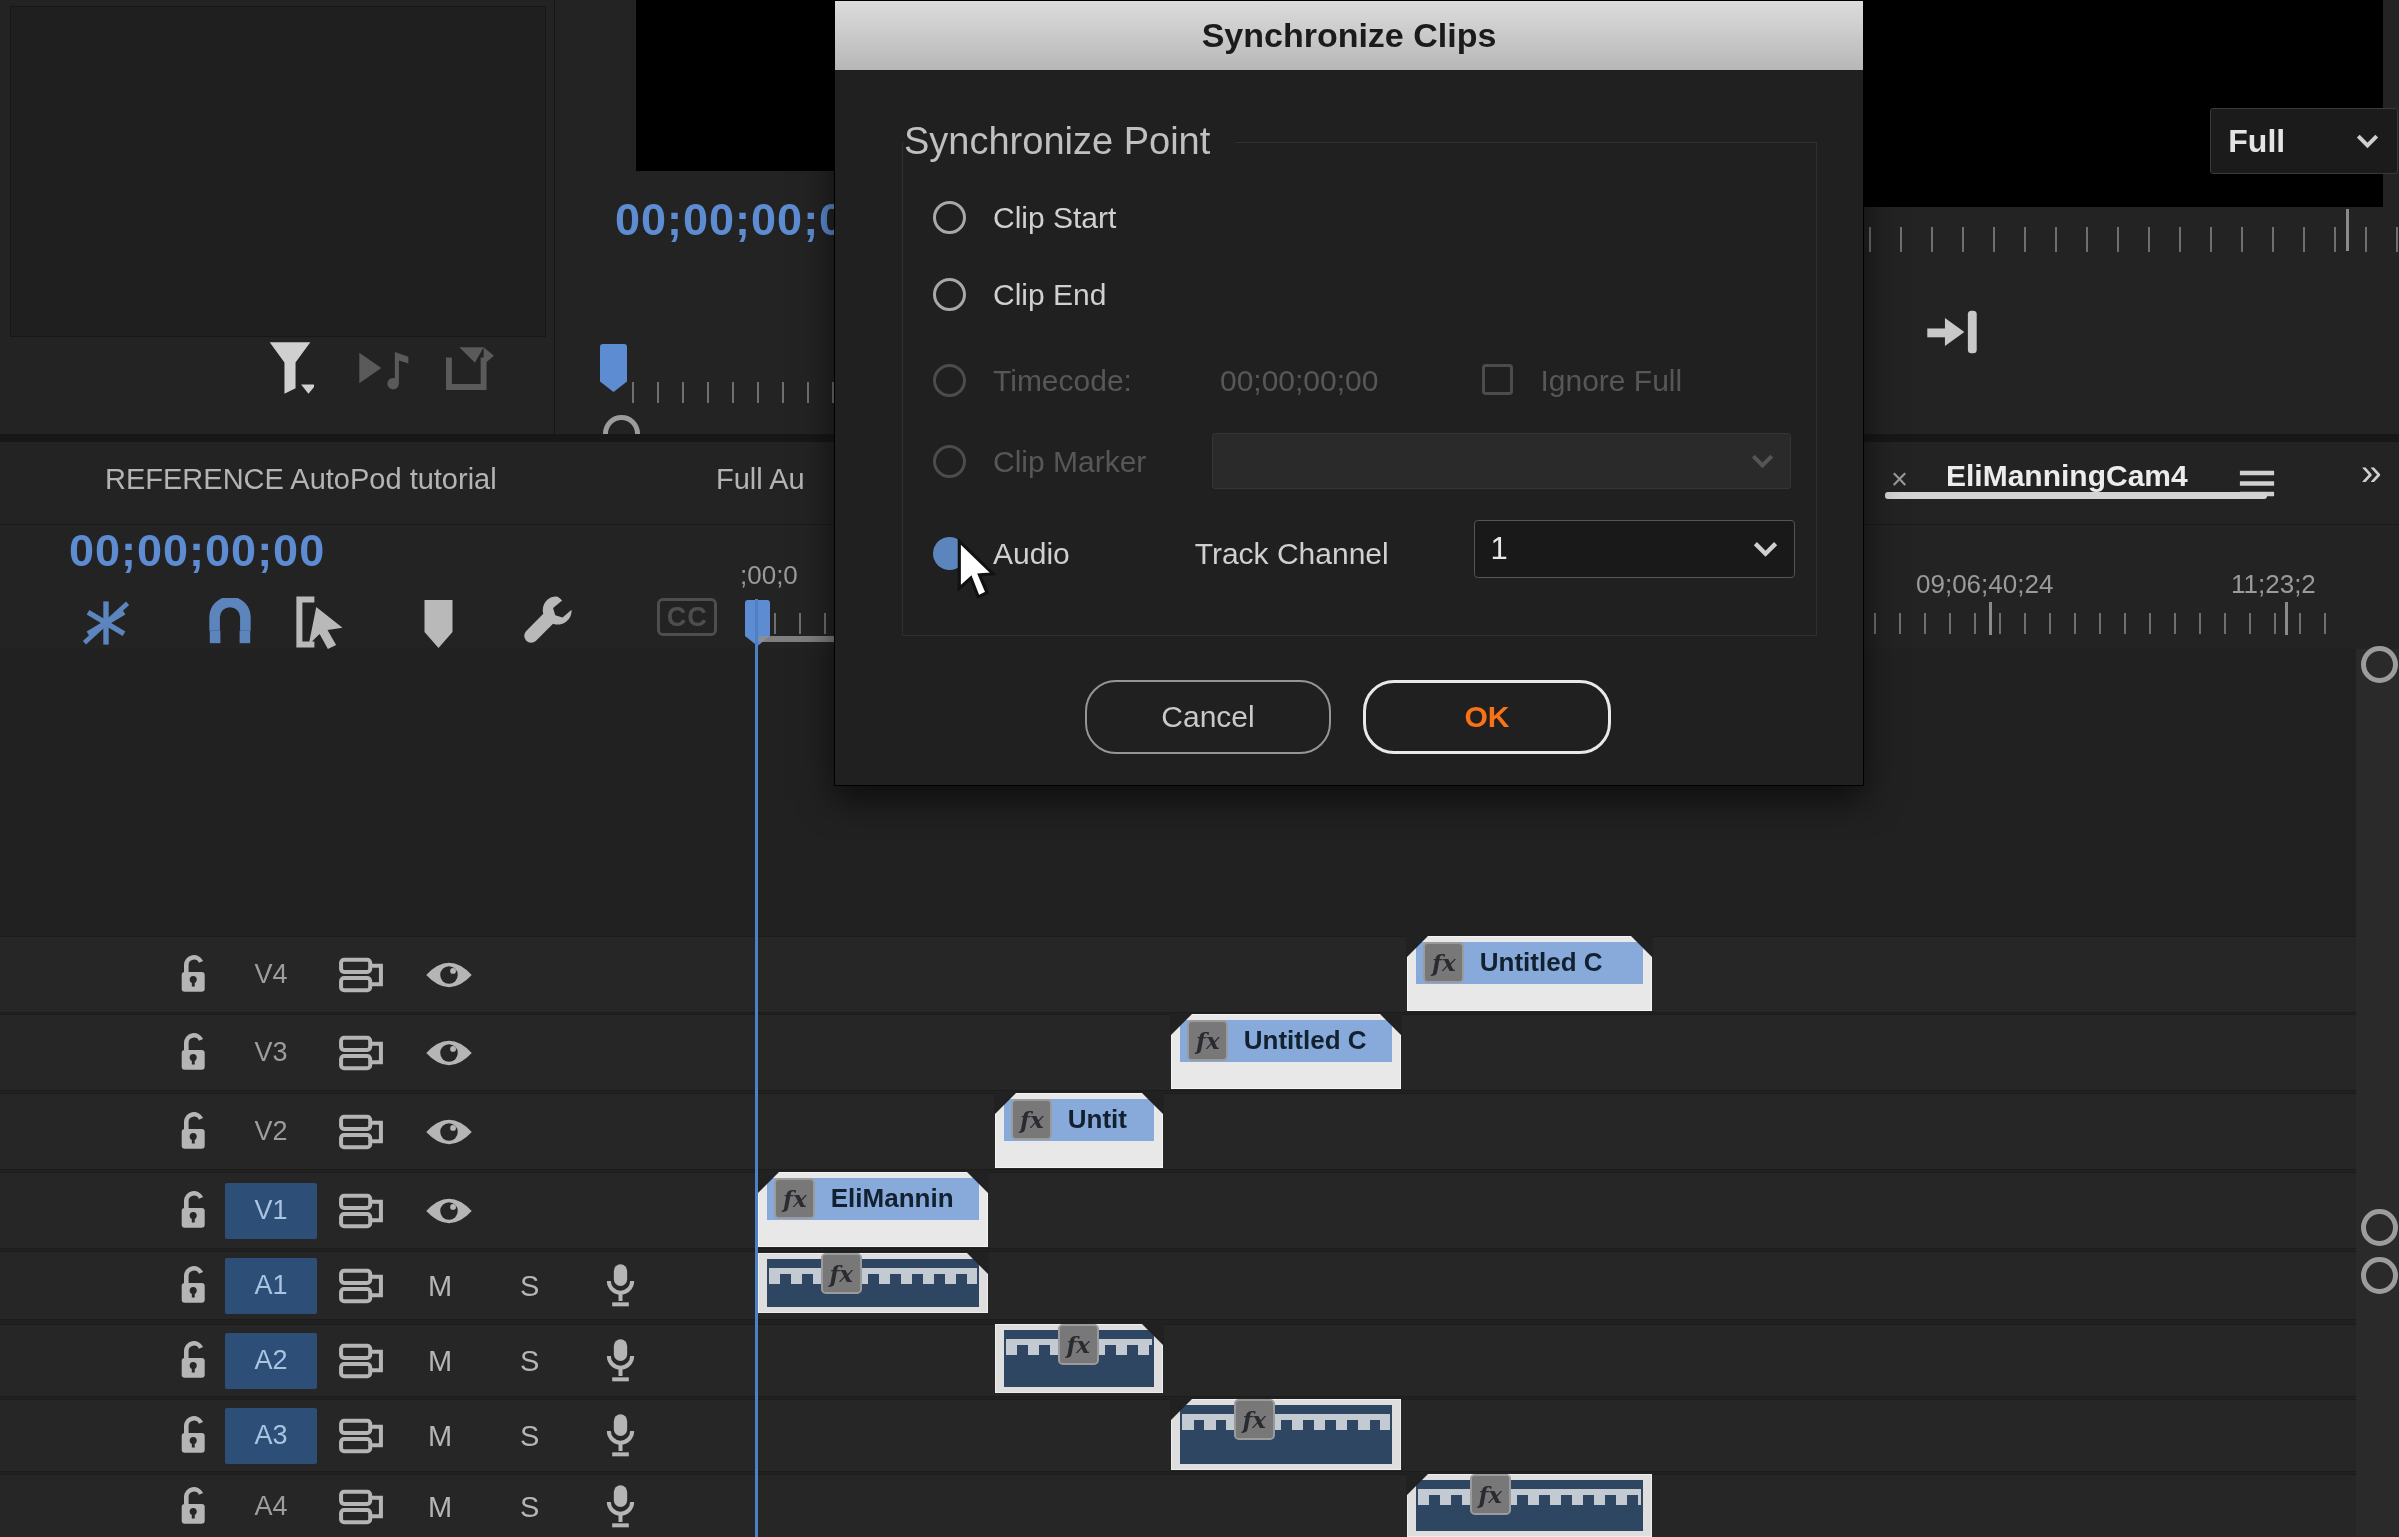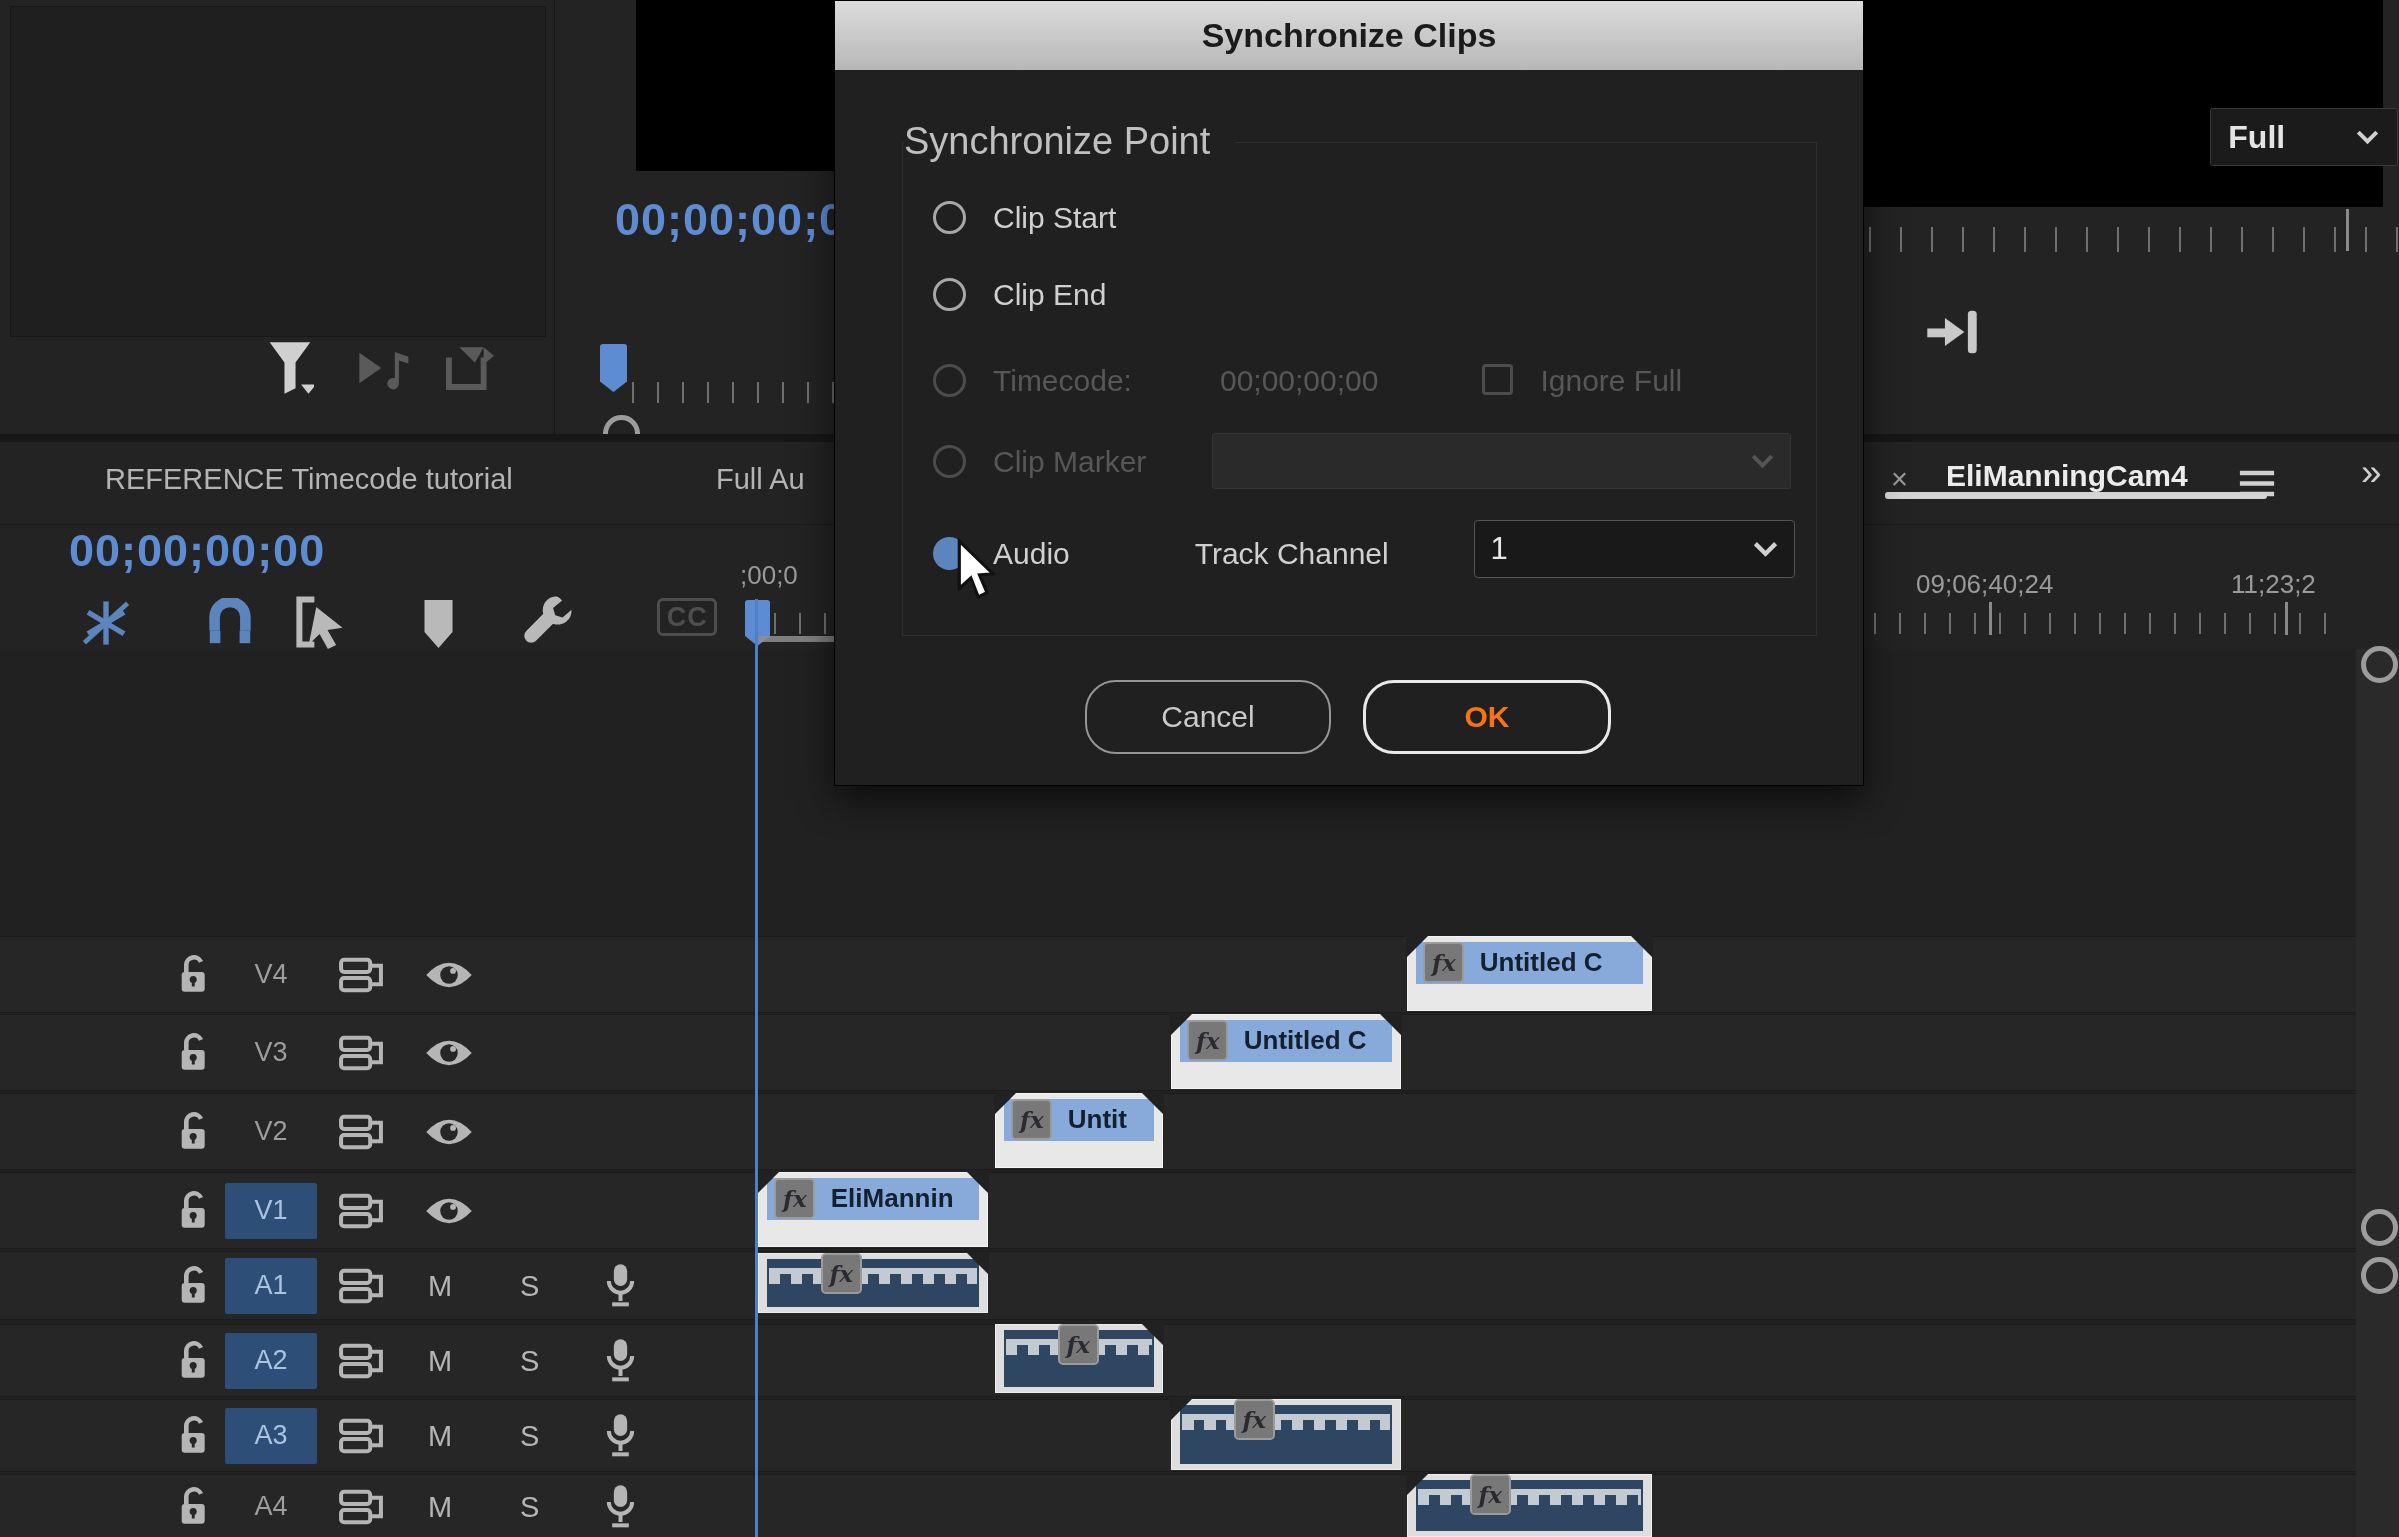--- a/index.html
+++ b/index.html
@@ -134,21 +134,21 @@
   <div class="abs" id="source-panel">
     <div class="abs video-black" style="left:81px;top:0;width:576px;height:171px"></div>
     <div class="abs blue-tc" style="left:60px;top:194px;font-size:45px">00;00;00;0</div>
     <div class="abs ph-flag" style="left:45px;top:344px;width:27px;height:48px"></div>
     <div class="abs ticks" style="left:77px;top:382px;width:576px;height:21px"></div>
     <div class="abs ring" style="left:48px;top:415px;width:37px;height:37px"></div>
   </div>
 
   <div class="abs" id="program-panel">
     <div class="abs video-black" style="left:0;top:0;width:519px;height:207px"></div>
-    <div class="abs dd" id="full-dd" style="left:346px;top:108px;width:188px;height:58px">
+    <div class="abs dd" id="full-dd" style="left:346px;top:108px;width:188px;height:66px">
       <span>Full</span>
       <span>
           <svg width="25" height="15.4" viewBox="0 0 16 10">
             <path d="M2 2 l6 6 6-6" stroke="#cfcfcf" stroke-width="2.6" fill="none"></path>
           </svg>
         </span>
     </div>
     <div class="abs ticks-wide" style="left:4.8px;top:227px;width:531px;height:25px"></div>
     <div class="abs" style="left:482px;top:209px;width:2.9px;height:42px;background:#8a8a8a"></div>
     <span class="panel-icon" style="left:58px;top:307px">
@@ -156,21 +156,21 @@
           <rect x="3" y="12" width="13" height="5"></rect>
           <path d="M13 6 l11 8 -11 8 Z"></path>
           <rect x="26" y="2" width="5" height="24" rx="2"></rect>
         </svg>
     </span>
   </div>
 
   <div class="abs" id="gap-row"></div>
 
   <div class="abs" id="tab-row">
-    <span class="abs tab-label" style="left:105px;top:21px">REFERENCE Timecode tutorial</span>
+    <span class="abs tab-label" style="left:105px;top:21px">REFERENCE AutoPod tutorial</span>
     <span class="abs tab-label" style="left:716px;top:21px">Full Au</span>
     <span class="abs tab-label" style="left:1891px;top:21px;color:#9a9a9a">×</span>
     <span class="abs tab-label active" style="left:1946px;top:17.3px">EliManningCam4</span>
     <span class="abs" style="left:2238px;top:27px">
       <svg width="38" height="29" viewBox="0 0 20 15">
           <g stroke="#d0d0d0" stroke-width="2.4">
             <line x1="1" y1="2" x2="19" y2="2"></line>
             <line x1="1" y1="7.5" x2="19" y2="7.5"></line>
             <line x1="1" y1="13" x2="19" y2="13"></line>
           </g>

